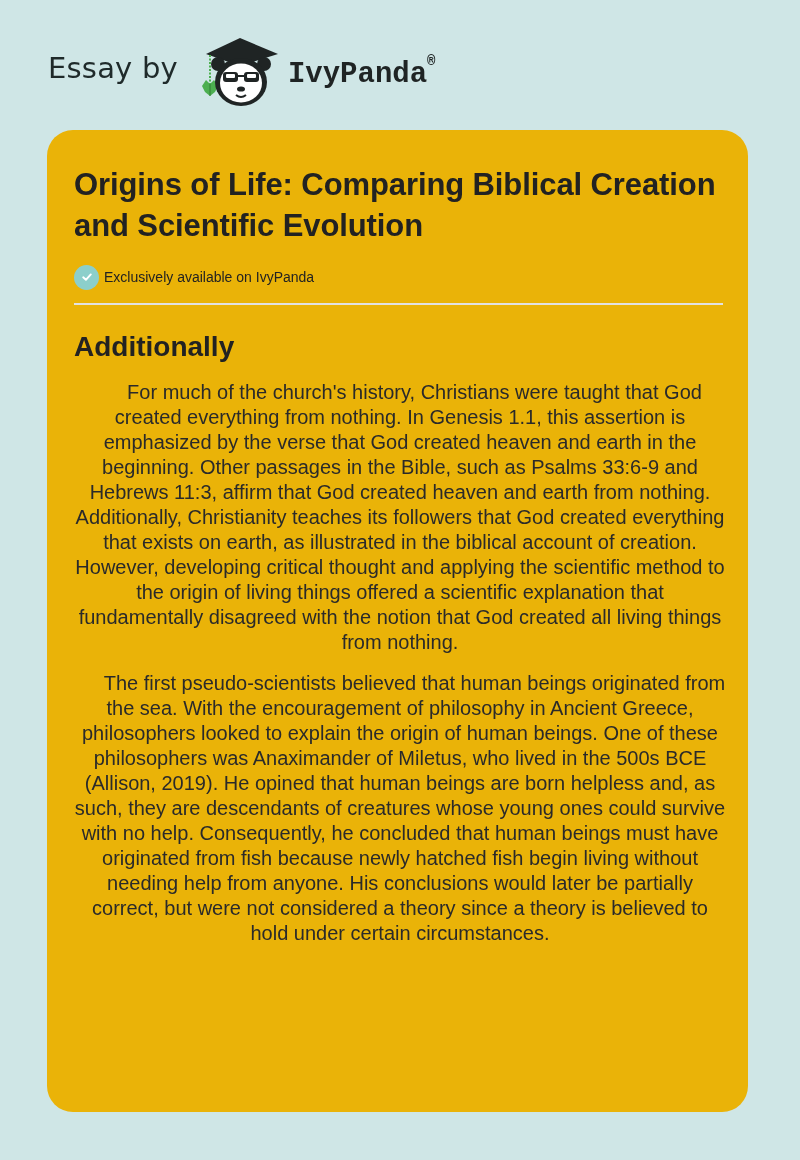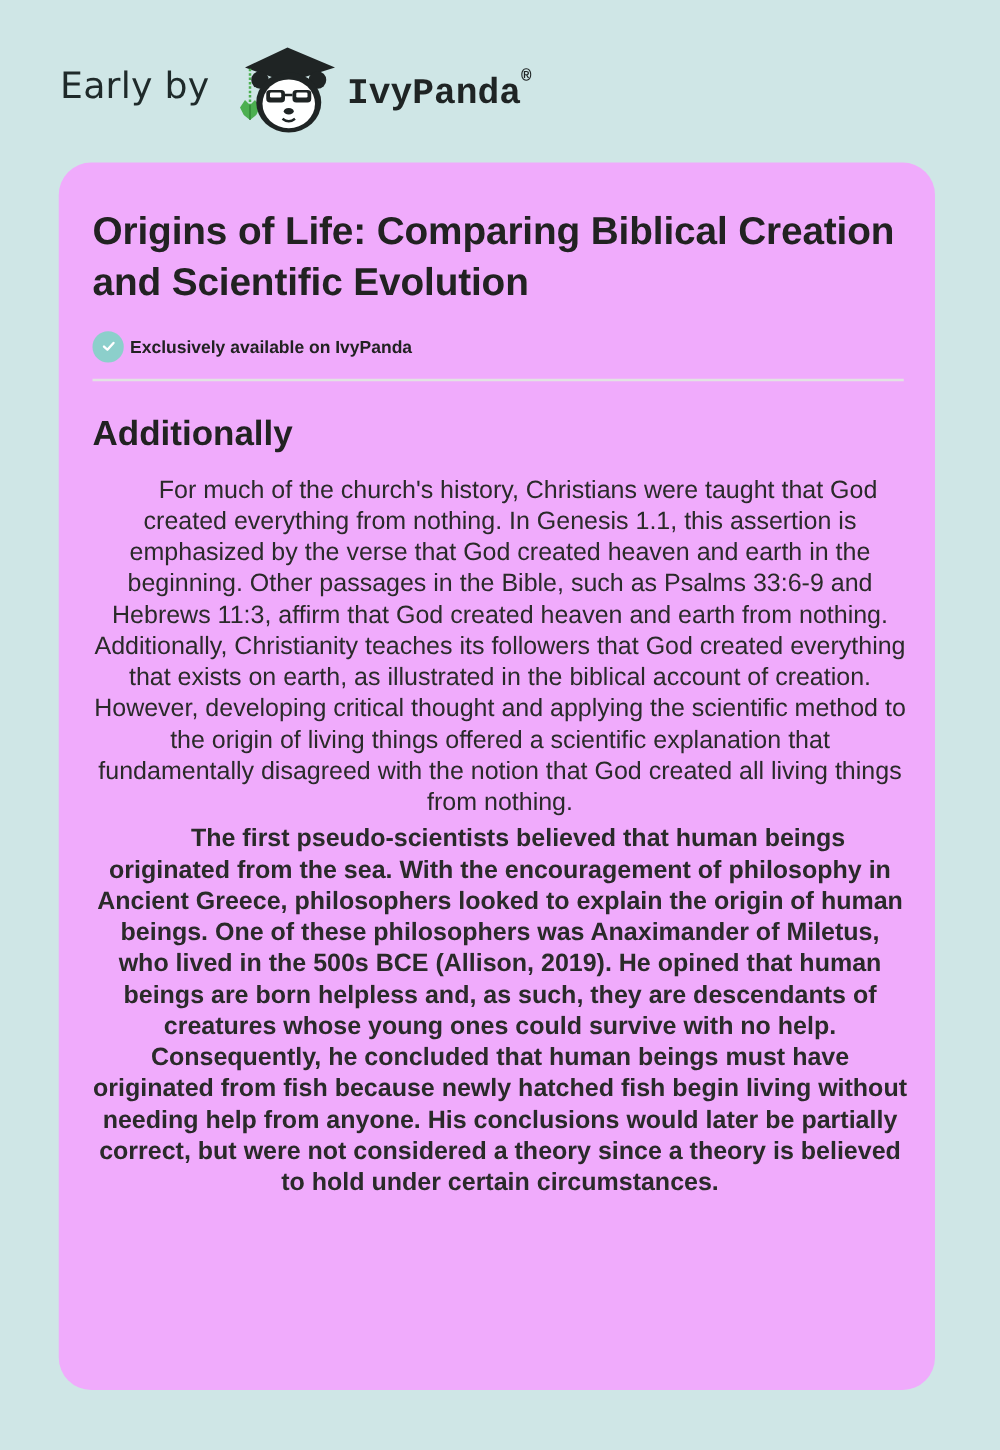--- a/index.html
+++ b/index.html
@@ -49,21 +49,21 @@
       font-size: 14px;
       position: relative;
       top: -6px;
     }
     .card {
       position: absolute;
       left: 47px;
       top: 130px;
       width: 701px;
       height: 982px;
-      background: #f0abfc;
+      background: #eab308;
       border-radius: 26px;
       padding: 34px 26px 0 27px;
     }
     .title {
       font-size: 31px;
       font-weight: bold;
       line-height: 41px;
       color: #222;
       letter-spacing: -0.1px;
     }
@@ -78,21 +78,21 @@
       height: 25px;
       border-radius: 50%;
       background: #8ccfcb;
       display: flex;
       align-items: center;
       justify-content: center;
       margin-right: 5px;
     }
     .exclusive-text {
       font-size: 14px;
-      font-weight: bold;
+      font-weight: normal;
       color: #222;
     }
     .divider {
       height: 2px;
       background: #e2e2e2;
       margin-top: 13px;
       width: 649px;
     }
     h2 {
       font-size: 28px;
@@ -111,27 +111,27 @@
       line-height: 25px;
       color: #2a2a2a;
       text-indent: 29px;
       width: 652px;
       text-align: center;
     }
     .h-intro { margin-top: 22px; }
     .p-intro { margin-top: 13px; }
     .h-early { margin-top: 19px; }
     .h-anax { margin-top: 18px; }
-    .p-anax { margin-top: 4px; font-weight: bold; }
+    .p-anax { margin-top: 16px; }
   </style>
 </head>
 <body>
 
 <div class="header">
-  <span class="essay-by">Early by</span>
+  <span class="essay-by">Essay by</span>
   <div class="logo-icon">
     <svg width="88" height="76" viewBox="0 0 88 76">
 
       <polygon points="10,20 44,4 82,20 44,32" fill="#1f2424"></polygon>
 
       <line x1="14" y1="21" x2="14" y2="50" stroke="#4caf50" stroke-width="2" stroke-dasharray="2,1.5"></line>
 
       <path d="M6,52 L10,46 L14,50 L18,46 L22,52 L19,58 L14,62 L9,58 Z" fill="#4caf50"></path>
       <line x1="14" y1="50" x2="14" y2="62" stroke="#2e7d32" stroke-width="1"></line>
 

